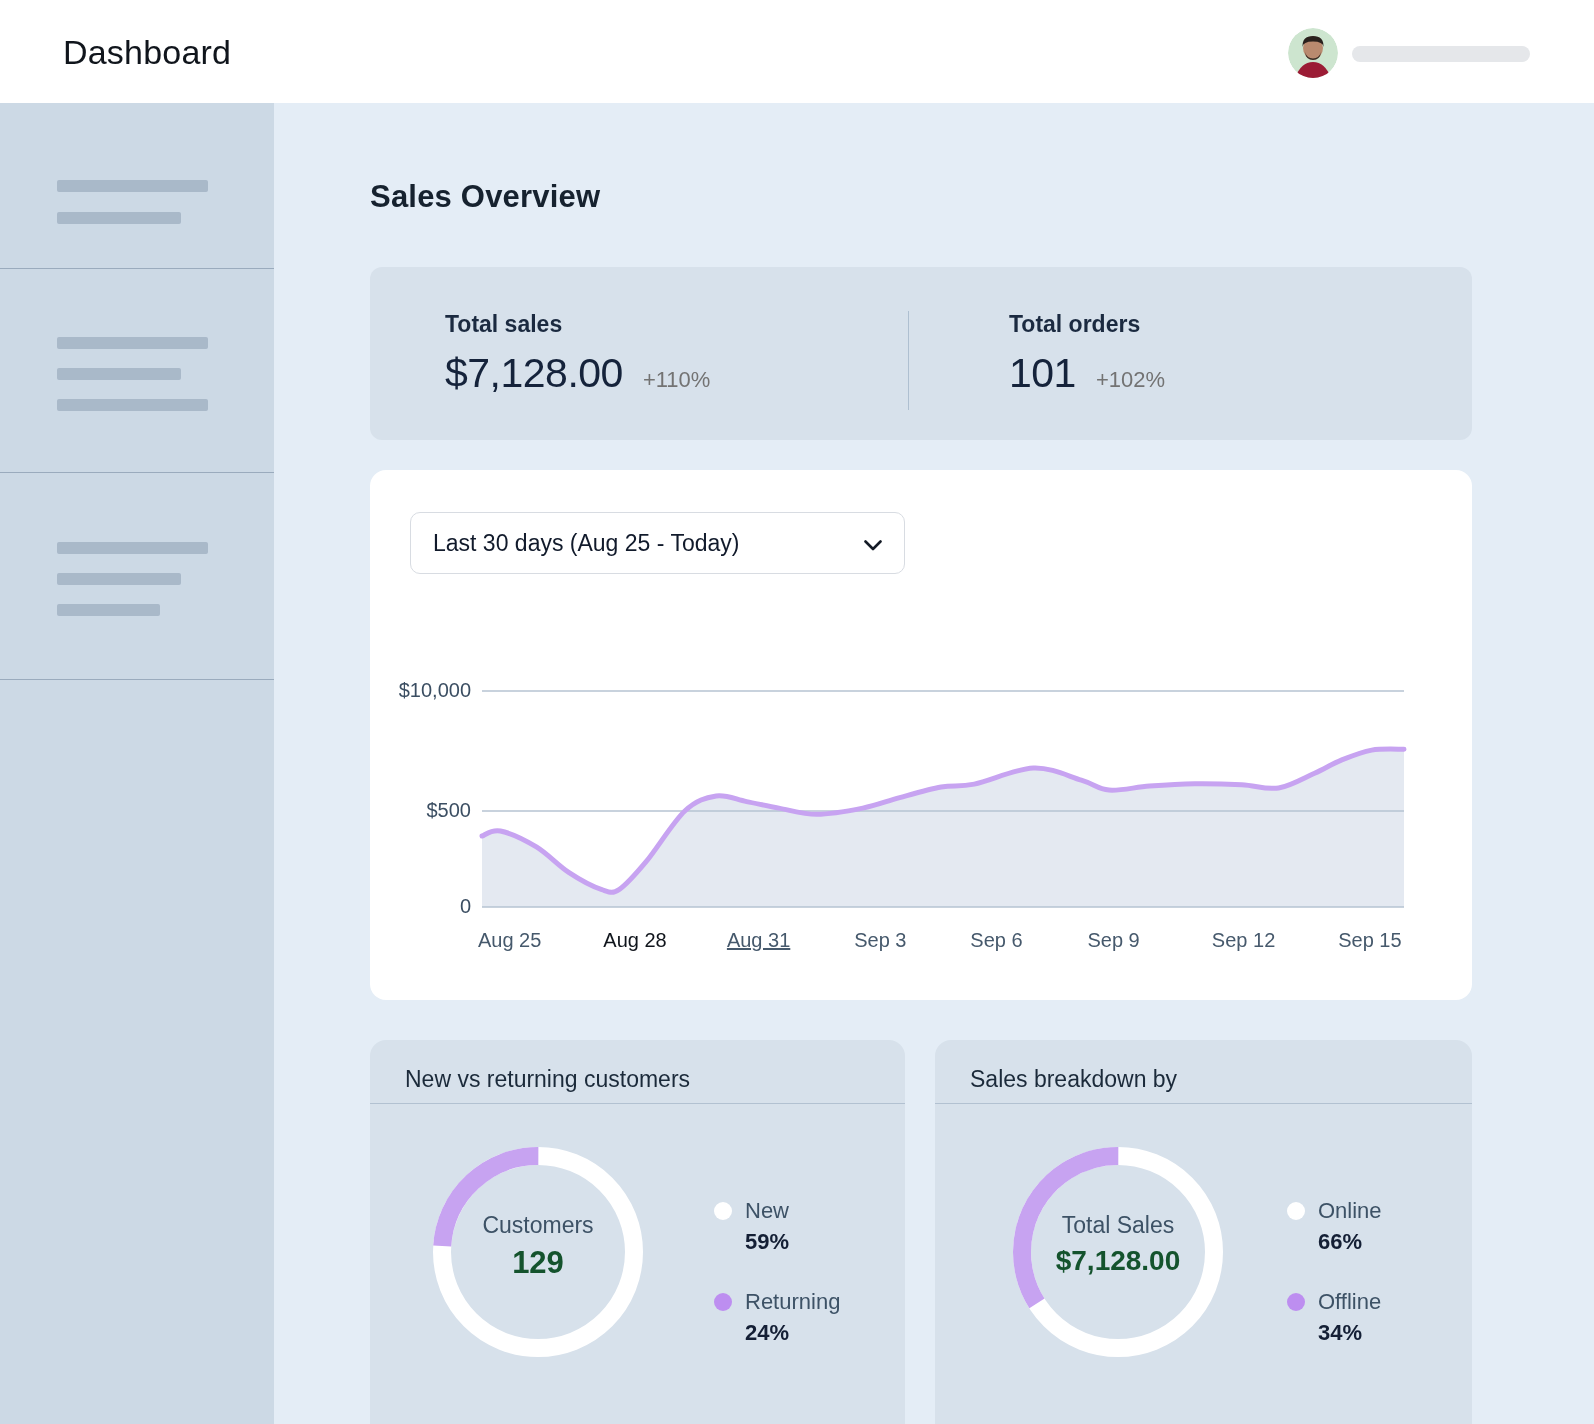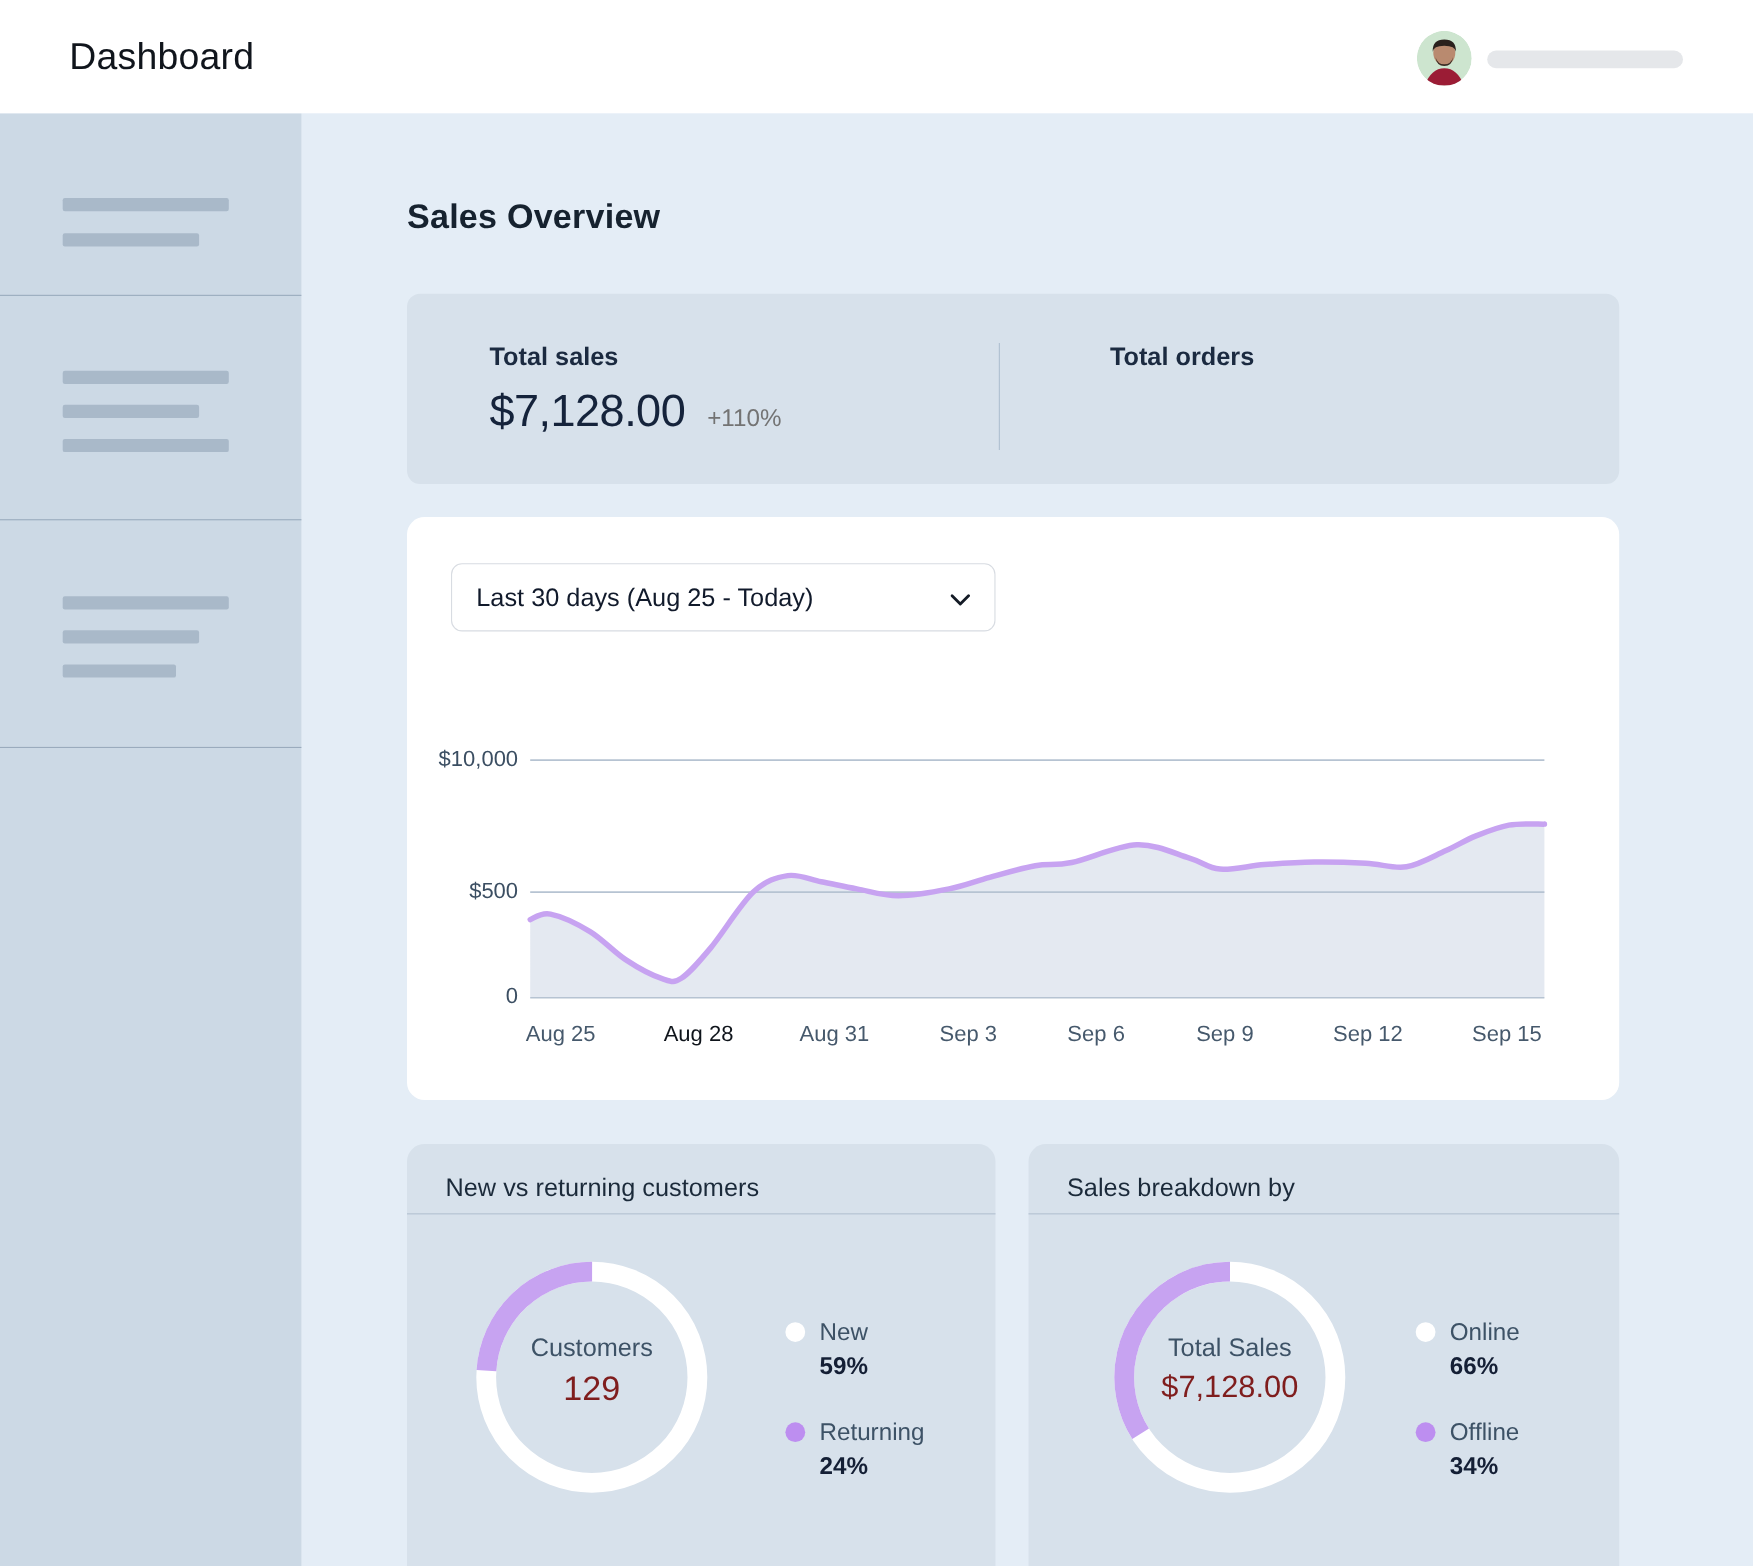--- a/index.html
+++ b/index.html
@@ -44,21 +44,21 @@
   .x-label.dark{color:#0f141b}
   
   .bcard{position:absolute;top:937px;height:430px;background:#d7e1eb;border-radius:16px}
   .bcard.left{left:96px;width:535px}
   .bcard.right{left:661px;width:537px}
   .bcard-title{position:absolute;left:35px;top:26px;font-size:23px;color:#1b2a3a}
   .bcard-divider{position:absolute;left:0;top:63px;width:100%;height:1px;background:#b2c1d1}
   .donut{position:absolute;left:0;top:0}
   .donut-center{position:absolute;width:220px;text-align:center;transform:translateX(-50%)}
   .donut-center .dc-label{font-size:23px;color:#3d5266;margin-bottom:6px}
-  .donut-center .dc-value{font-weight:400;color:#7f1d1d}
+  .donut-center .dc-value{font-weight:700;color:#14532d}
   .bcard.left .dc-value{font-size:31px}
   .bcard.right .dc-value{font-size:28px}
   .legend{position:absolute;display:flex;flex-direction:column;gap:34px}
   .bcard.left .legend{left:344px;top:158px}
   .bcard.right .legend{left:352px;top:158px}
   .legend-item{display:grid;grid-template-columns:18px auto;column-gap:13px;row-gap:5px;align-items:center}
   .legend-dot{width:18px;height:18px;border-radius:50%}
   .legend-label{font-size:22px;color:#3d5266}
   .legend-value{grid-column:2;font-size:22px;font-weight:700;color:#141f35}
 </style>
@@ -99,20 +99,24 @@
   <div class="stats">
     <div class="stat-col c1">
       <div class="stat-label">Total sales</div>
       <div class="stat-row">
         <span class="stat-value">$7,128.00</span>
         <span class="stat-delta">+110%</span>
       </div>
     </div>
     <div class="stat-col c2">
       <div class="stat-label">Total orders</div>
+      <div class="stat-row">
+        <span class="stat-value">101</span>
+        <span class="stat-delta">+102%</span>
+      </div>
     </div>
   </div>
 
   <div class="chart-card">
     <div class="range-select">
       <span>Last 30 days (Aug 25 - Today)</span>
       <svg class="chev" width="18" height="11" viewBox="0 0 18 11">
         <path d="M1.5 1.5 L9 9 L16.5 1.5" fill="none" stroke="#141b26" stroke-width="2.6" stroke-linecap="round" stroke-linejoin="round"></path>
       </svg>
     </div>
@@ -124,21 +128,21 @@
         <path d="M112.0,366.0 C115.1,365.1 121.4,359.1 130.4,361.0 C139.5,362.8 155.0,370.0 166.4,376.9 C177.8,383.8 187.8,395.3 198.7,402.4 C209.6,409.6 223.4,416.9 231.9,419.7 C240.3,422.5 242.0,424.0 249.4,419.3 C256.8,414.7 265.2,404.7 276.1,391.7 C287.0,378.6 303.2,351.9 314.8,341.0 C326.5,330.1 335.9,327.6 346.2,326.0 C356.5,324.5 366.2,329.6 376.6,331.6 C387.1,333.6 397.2,336.0 408.9,338.1 C420.6,340.2 432.7,344.3 446.7,344.3 C460.7,344.3 479.0,340.9 492.8,338.1 C506.6,335.3 516.6,331.1 529.7,327.6 C542.7,324.0 558.7,319.2 571.2,317.0 C583.6,314.8 589.0,317.3 604.3,314.1 C619.7,311.0 645.5,298.7 663.4,298.0 C681.2,297.3 698.7,306.4 711.3,310.1 C723.9,313.8 727.6,319.1 739.0,320.1 C750.3,321.1 765.2,317.1 779.5,316.0 C793.8,315.0 809.3,314.0 824.7,313.7 C840.1,313.5 857.7,314.0 871.7,314.7 C885.7,315.4 896.5,319.9 908.6,318.0 C920.7,316.0 934.1,307.8 944.6,303.2 C955.0,298.5 961.8,294.0 971.3,290.1 C980.8,286.3 991.3,282.0 1001.7,280.1 C1012.2,278.3 1028.6,279.3 1034.0,279.2" fill="none" stroke="#c7a3f1" stroke-width="5" stroke-linecap="round"></path>
       </svg>
     <div id="y-labels">
         <div class="y-label" style="left: 1px; top: 425px;">0</div>
         <div class="y-label" style="left: 1px; top: 329px;">$500</div>
         <div class="y-label" style="left: 1px; top: 209px;">$10,000</div>
       </div>
     <div id="x-labels">
         <div class="x-label" style="left: 139.66px;">Aug 25</div>
         <div class="x-label dark" style="left: 265.052px;">Aug 28</div>
-        <div class="x-label" style="left: 388.6px;">Aug 31</div>
+        <div class="x-label" style="left: 388.6px; text-decoration: underline;">Aug 31</div>
         <div class="x-label" style="left: 510.304px;">Sep 3</div>
         <div class="x-label" style="left: 626.476px;">Sep 6</div>
         <div class="x-label" style="left: 743.57px;">Sep 9</div>
         <div class="x-label" style="left: 873.572px;">Sep 12</div>
         <div class="x-label" style="left: 999.886px;">Sep 15</div>
       </div>
   </div>
 
   <div class="bcard left">
     <div class="bcard-title">New vs returning customers</div>

